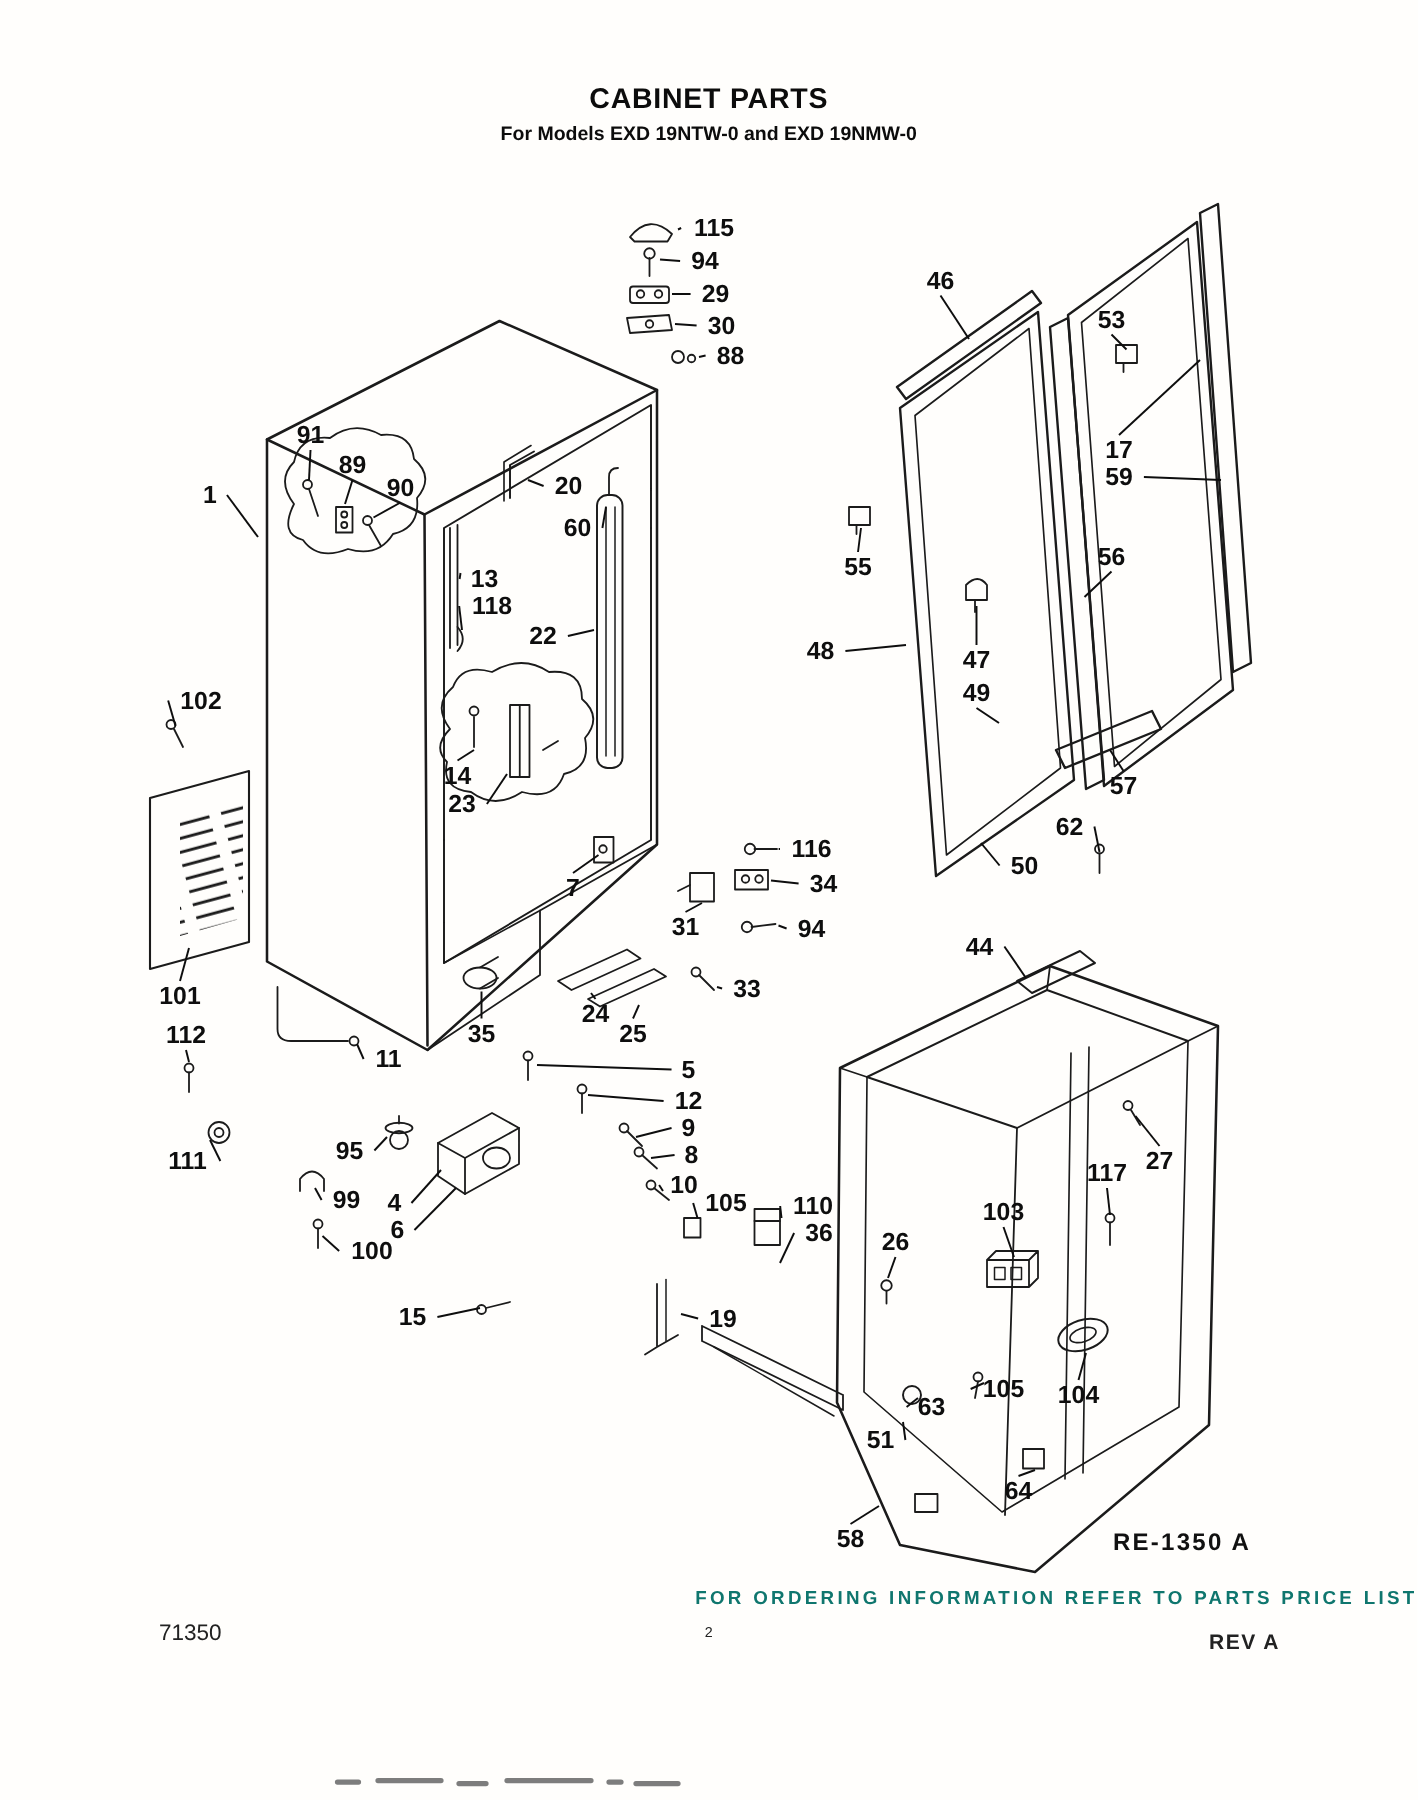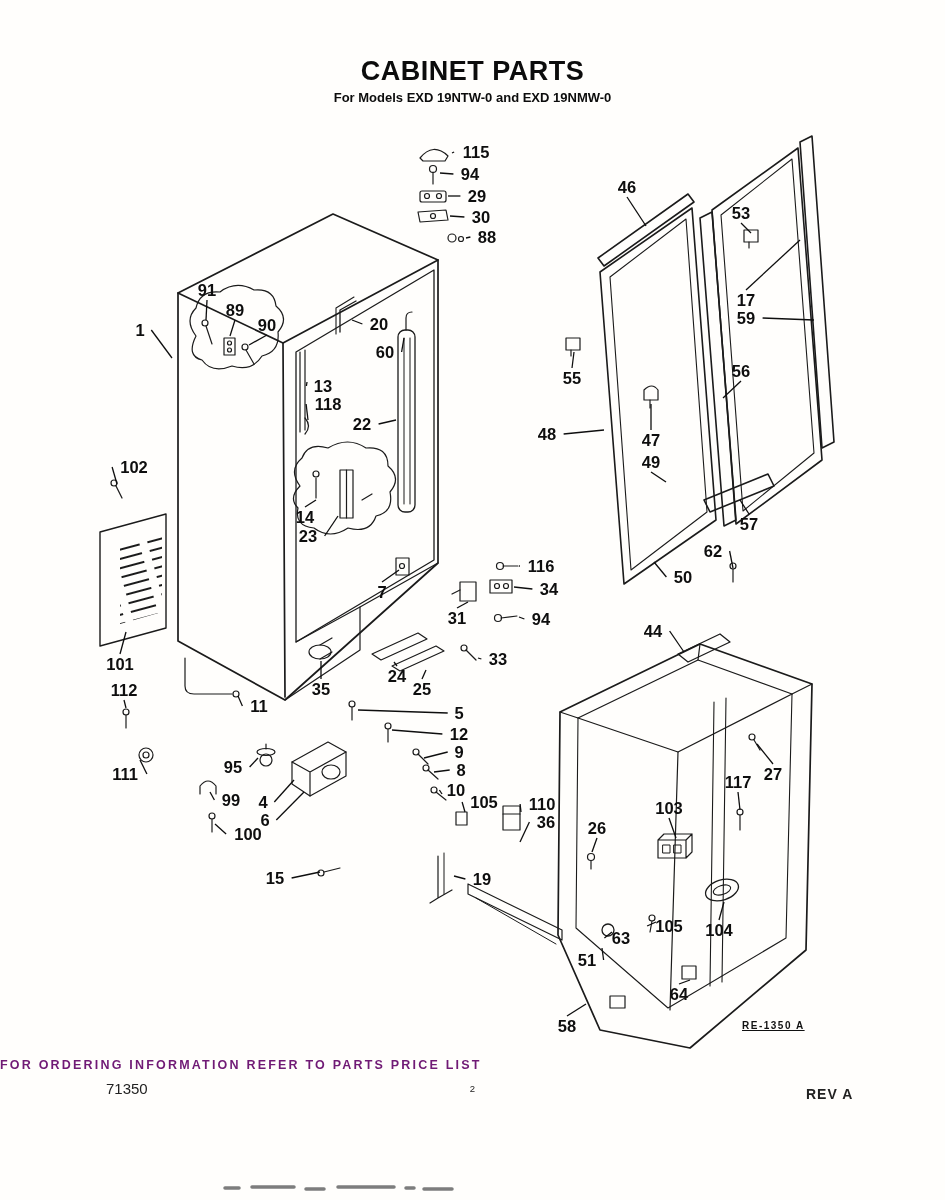--- a/index.html
+++ b/index.html
@@ -1,26 +1,26 @@
 <!DOCTYPE html>
 <html><head>
 <meta charset="utf-8">
 <style>
   * { margin:0; padding:0; box-sizing:border-box; }
   html,body { background:#ffffff; }
   body { font-family:"Liberation Sans", sans-serif; }
   .page { position:relative; width:945px; height:1200px; background:#fffefc; overflow:hidden; margin:0 auto; }
   .header { position:absolute; top:56px; left:0; width:100%; text-align:center; color:#0c0c0c; }
-  .title { font-size:27px; font-weight:700; letter-spacing:.5px; font-family:"Liberation Sans",sans-serif; }
+  .title { font-size:19px; font-weight:700; letter-spacing:.5px; font-family:"Liberation Sans",sans-serif; }
   .subtitle { font-size:13px; font-weight:700; margin-top:3px; }
   svg.diagram { position:absolute; left:0; top:0; width:945px; height:1200px; }
   #labels text { font:700 16.5px "Liberation Sans",sans-serif; fill:#0e0e0e; text-anchor:middle; }
   #leaders line { stroke:#0e0e0e; stroke-width:1.3; }
-  .ref-code { position:absolute; left:742px; top:1020px; font-size:10px; font-weight:700; letter-spacing:1.5px; color:#111;text-decoration:underline; }
-  .ordering-note { position:absolute; top:1058px; left:0; width:100%; text-align:left; font-size:12.5px; font-weight:700; letter-spacing:2.2px; color:#701a75; }
+  .ref-code { position:absolute; left:742px; top:1020px; font-size:16px; font-weight:700; letter-spacing:1.5px; color:#111; }
+  .ordering-note { position:absolute; top:1058px; left:0; width:100%; text-align:right; font-size:12.5px; font-weight:700; letter-spacing:2.2px; color:#0f766e; }
   .doc-number { position:absolute; left:106px; top:1080px; font-size:15px; color:#222; }
   .sheet-number { position:absolute; left:0; top:1083px; width:100%; text-align:center; font-size:9.5px; color:#222; }
   .revision { position:absolute; left:806px; top:1086px; font-size:14px; color:#222; letter-spacing:1px;font-weight:bold; }
   .page-label { position:absolute; left:0; top:1100px; width:100%; text-align:center; font-size:22px; font-weight:700; color:#111; letter-spacing:1px; }
 </style>
 </head>
 <body>
 
 <div class="page">
 

